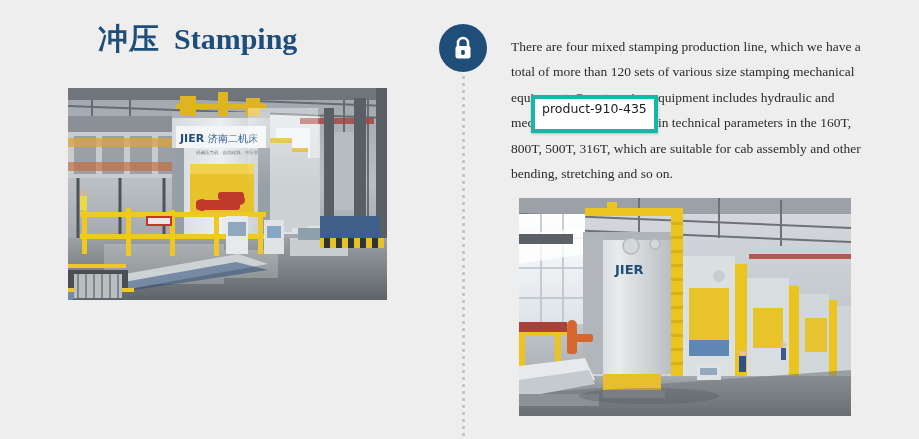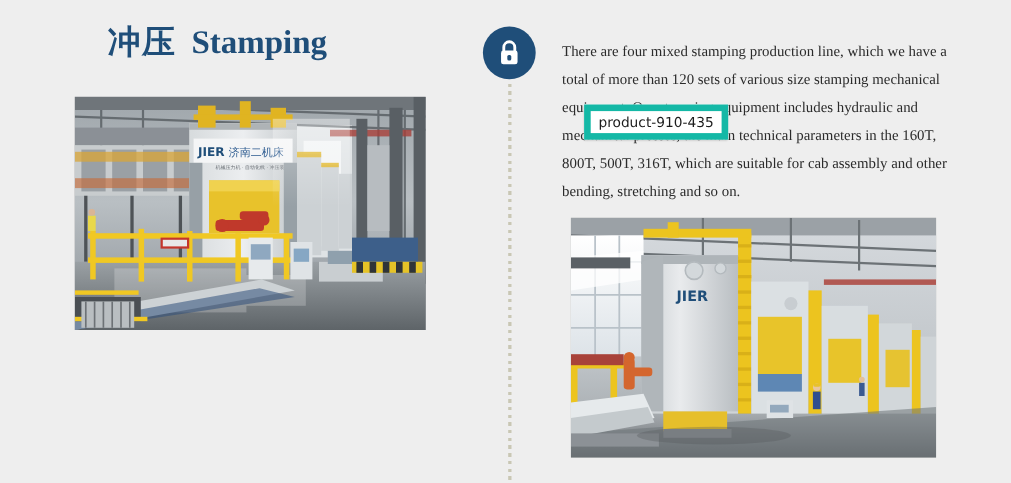--- a/index.html
+++ b/index.html
@@ -133,23 +133,23 @@
     overflow: hidden;
     background: #8c8f91;
   }
 
   
   .tooltip {
     position: absolute;
     left: 531px;
     top: 95px;
     background: #ffffff;
-    border: 6px solid #14b8a6;
+    border: 4px solid #14b8a6;
     box-shadow: 0 1px 2px rgba(0,0,0,0.22);
-    padding: 2px 7px 3px 7px;
+    padding: 2px 7px 13px 7px;
     font-family: "DejaVu Sans", sans-serif;
     font-size: 12.5px;
     color: #1c1c1c;
     line-height: 15px;
     white-space: nowrap;
     z-index: 20;
   }
 
   svg { display: block; }
 </style>

